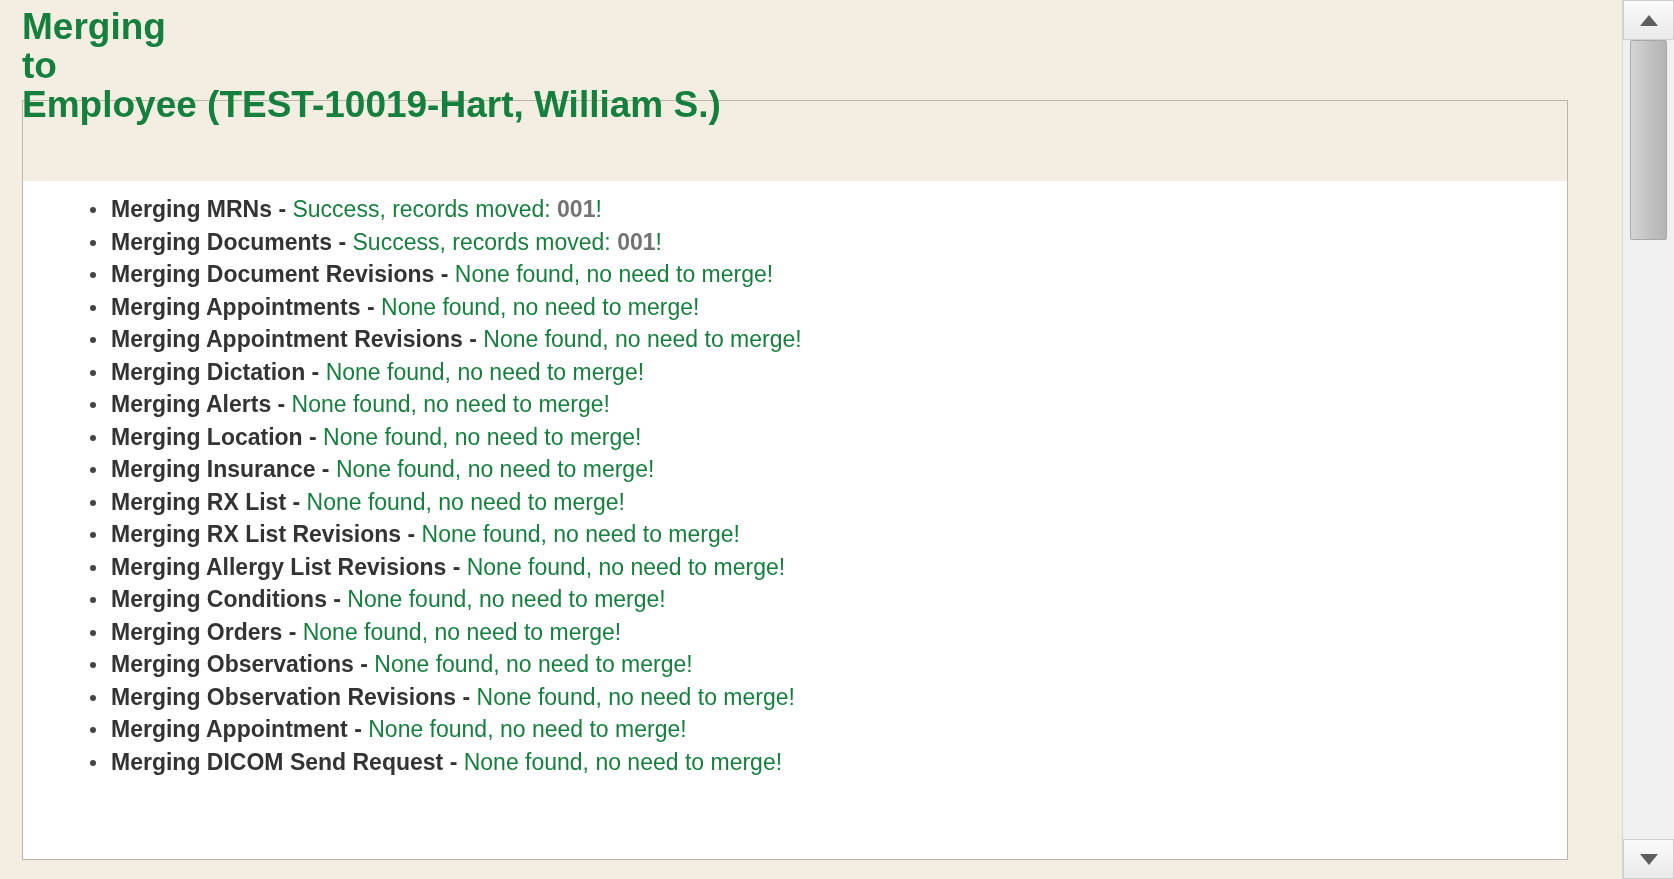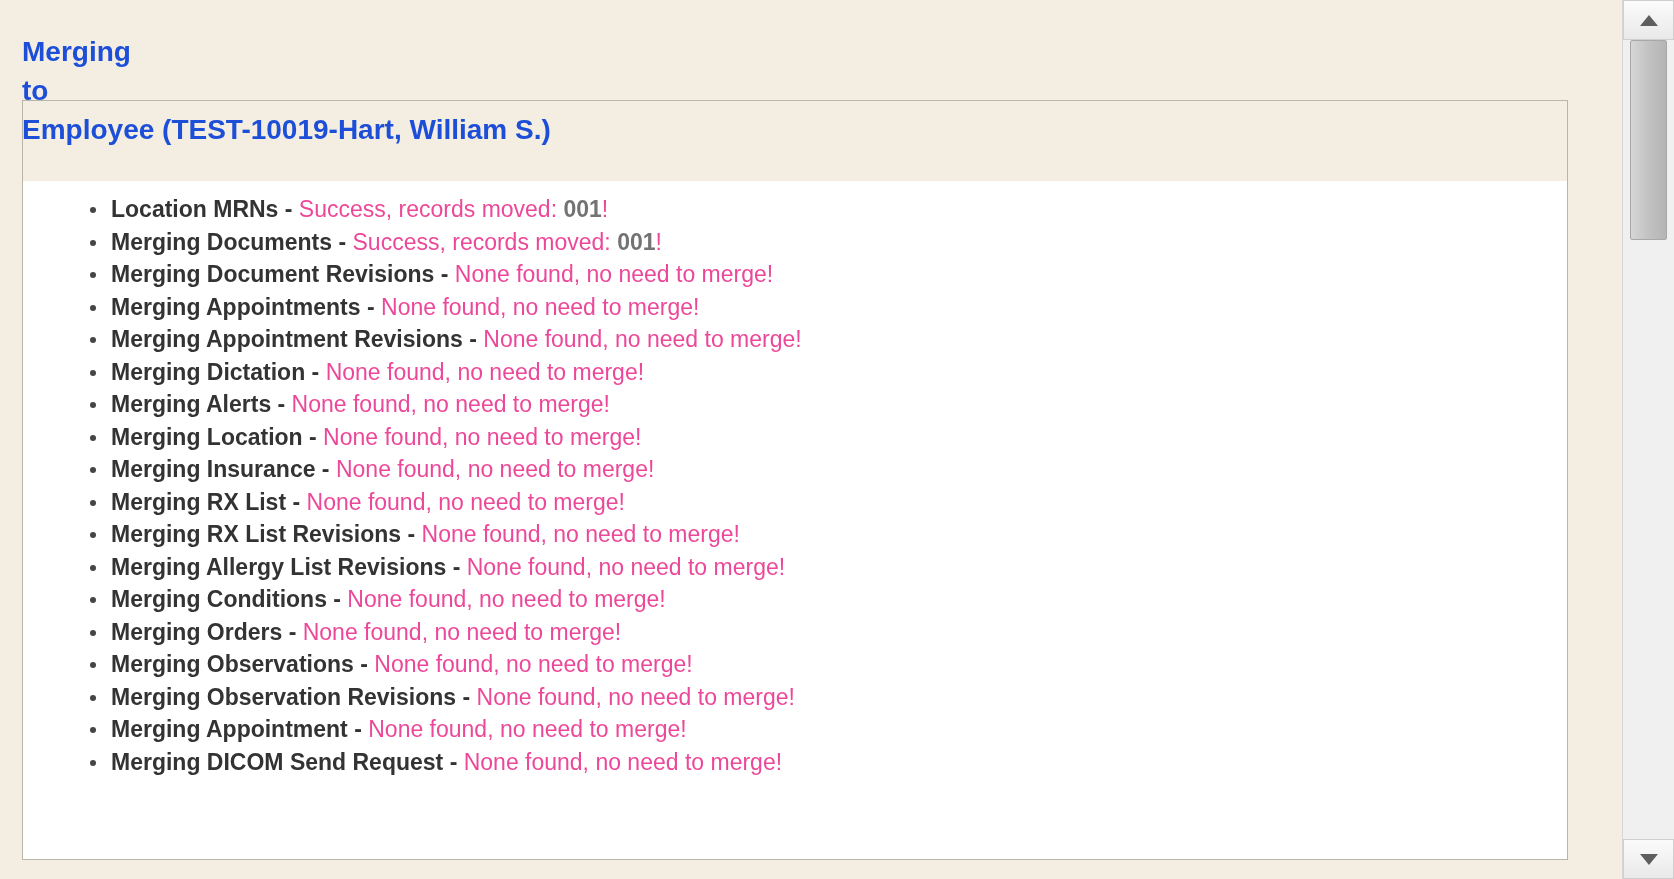--- a/index.html
+++ b/index.html
@@ -22,24 +22,24 @@
     left: 0;
     width: 1622px;   
     height: 879px;
     background: #f3eee1;
     overflow: hidden;
   }
 
   
   .merge-heading {
     position: absolute;
-    top: 32px;
+    top: 7px;
     left: 22px;
-    color: #1d4ed8;
-    font-size: 28px;
+    color: #15803d;
+    font-size: 37px;
     font-weight: bold;
     line-height: 39px;
     white-space: nowrap;
     z-index: 4;
   }
   .merge-heading div { white-space: nowrap; }
 
   
   .results-panel {
     position: absolute;
@@ -87,21 +87,21 @@
     width: 6px;
     height: 6px;
     border-radius: 50%;
     background: #454545;
   }
   .log-label {
     font-weight: bold;
     color: #333333;
   }
   .log-msg {
-    color: #ec4899;
+    color: #15803d;
   }
   .log-count {
     font-weight: bold;
     color: #737373;
   }
 
   
   .scrollbar {
     position: absolute;
     top: 0;
@@ -154,21 +154,21 @@
   }
 </style>
 </head>
 <body>
 
 <div class="page">
 
   <div class="results-panel">
     <div class="panel-top-cover"></div>
     <ul class="log-list" id="log-list">
-        <li><span class="log-label">Location MRNs -</span> <span class="log-msg">Success, records moved:</span> <span class="log-count">001</span><span class="log-msg">!</span></li>
+        <li><span class="log-label">Merging MRNs -</span> <span class="log-msg">Success, records moved:</span> <span class="log-count">001</span><span class="log-msg">!</span></li>
         <li><span class="log-label">Merging Documents -</span> <span class="log-msg">Success, records moved:</span> <span class="log-count">001</span><span class="log-msg">!</span></li>
         <li><span class="log-label">Merging Document Revisions -</span> <span class="log-msg">None found, no need to merge!</span></li>
         <li><span class="log-label">Merging Appointments -</span> <span class="log-msg">None found, no need to merge!</span></li>
         <li><span class="log-label">Merging Appointment Revisions -</span> <span class="log-msg">None found, no need to merge!</span></li>
         <li><span class="log-label">Merging Dictation -</span> <span class="log-msg">None found, no need to merge!</span></li>
         <li><span class="log-label">Merging Alerts -</span> <span class="log-msg">None found, no need to merge!</span></li>
         <li><span class="log-label">Merging Location -</span> <span class="log-msg">None found, no need to merge!</span></li>
         <li><span class="log-label">Merging Insurance -</span> <span class="log-msg">None found, no need to merge!</span></li>
         <li><span class="log-label">Merging RX List -</span> <span class="log-msg">None found, no need to merge!</span></li>
         <li><span class="log-label">Merging RX List Revisions -</span> <span class="log-msg">None found, no need to merge!</span></li>

